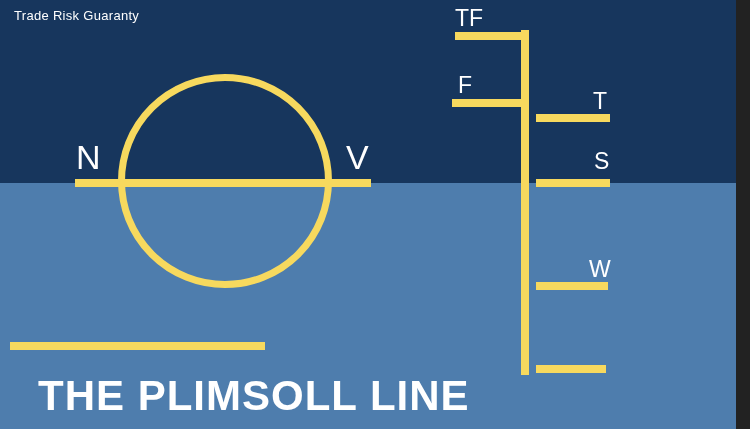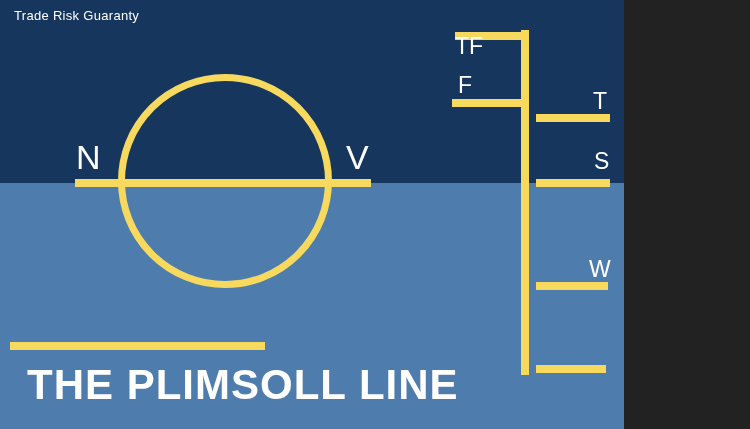--- a/index.html
+++ b/index.html
@@ -3,21 +3,21 @@
 <meta charset="utf-8">
 <style>
   html, body {
     margin: 0;
     padding: 0;
     background: #222;
     font-family: "Liberation Sans", sans-serif;
   }
   .canvas {
     position: relative;
-    width: 624px;
+    width: 736px;
     height: 429px;
     overflow: hidden;
     background: var(--sea, #4e7dad);
   }
   
   .sky {
     position: absolute;
     left: 0; top: 0;
     width: 750px; height: 183px;
     background: var(--sky, #17365d);
@@ -67,38 +67,38 @@
     width: 8px; height: 345px;
     background: var(--accent, #f7d95e);
     z-index: 3;
   }
   .ll-label {
     position: absolute;
     color: var(--text-light, #fff);
     font-size: 23px;
     z-index: 4;
   }
-  .lbl-tf  { left: 455px; top: 5px; margin-top: 28px;  }
+  .lbl-tf  { left: 455px; top: 5px;  }
   .line-tf { left: 455px; top: 32px;  width: 74px; }
   .lbl-f   { left: 458px; top: 72px; }
   .line-f  { left: 452px; top: 99px;  width: 70px; }
   .lbl-t   { left: 593px; top: 88px; }
   .line-t  { left: 536px; top: 114px; width: 74px; }
   .lbl-s   { left: 594px; top: 148px; }
   .line-s  { left: 536px; top: 179px; width: 74px; }
   .lbl-w   { left: 589px; top: 256px; }
   .line-w  { left: 536px; top: 282px; width: 72px; }
   .lbl-wna { left: 568px; top: 332px; }
   .line-wna{ left: 536px; top: 365px; width: 70px; }
   
   .deco-bar { left: 10px; top: 342px; width: 255px; }
   .title {
     position: absolute;
     left: 22px; top: 356px;
-    margin: 5px;
+    margin: 16px;
     color: var(--text-light, #fff);
     font-size: 42px;
     font-weight: 800;
     letter-spacing: 1px;
     z-index: 4;
   }
 </style>
 </head>
 <body>
 

